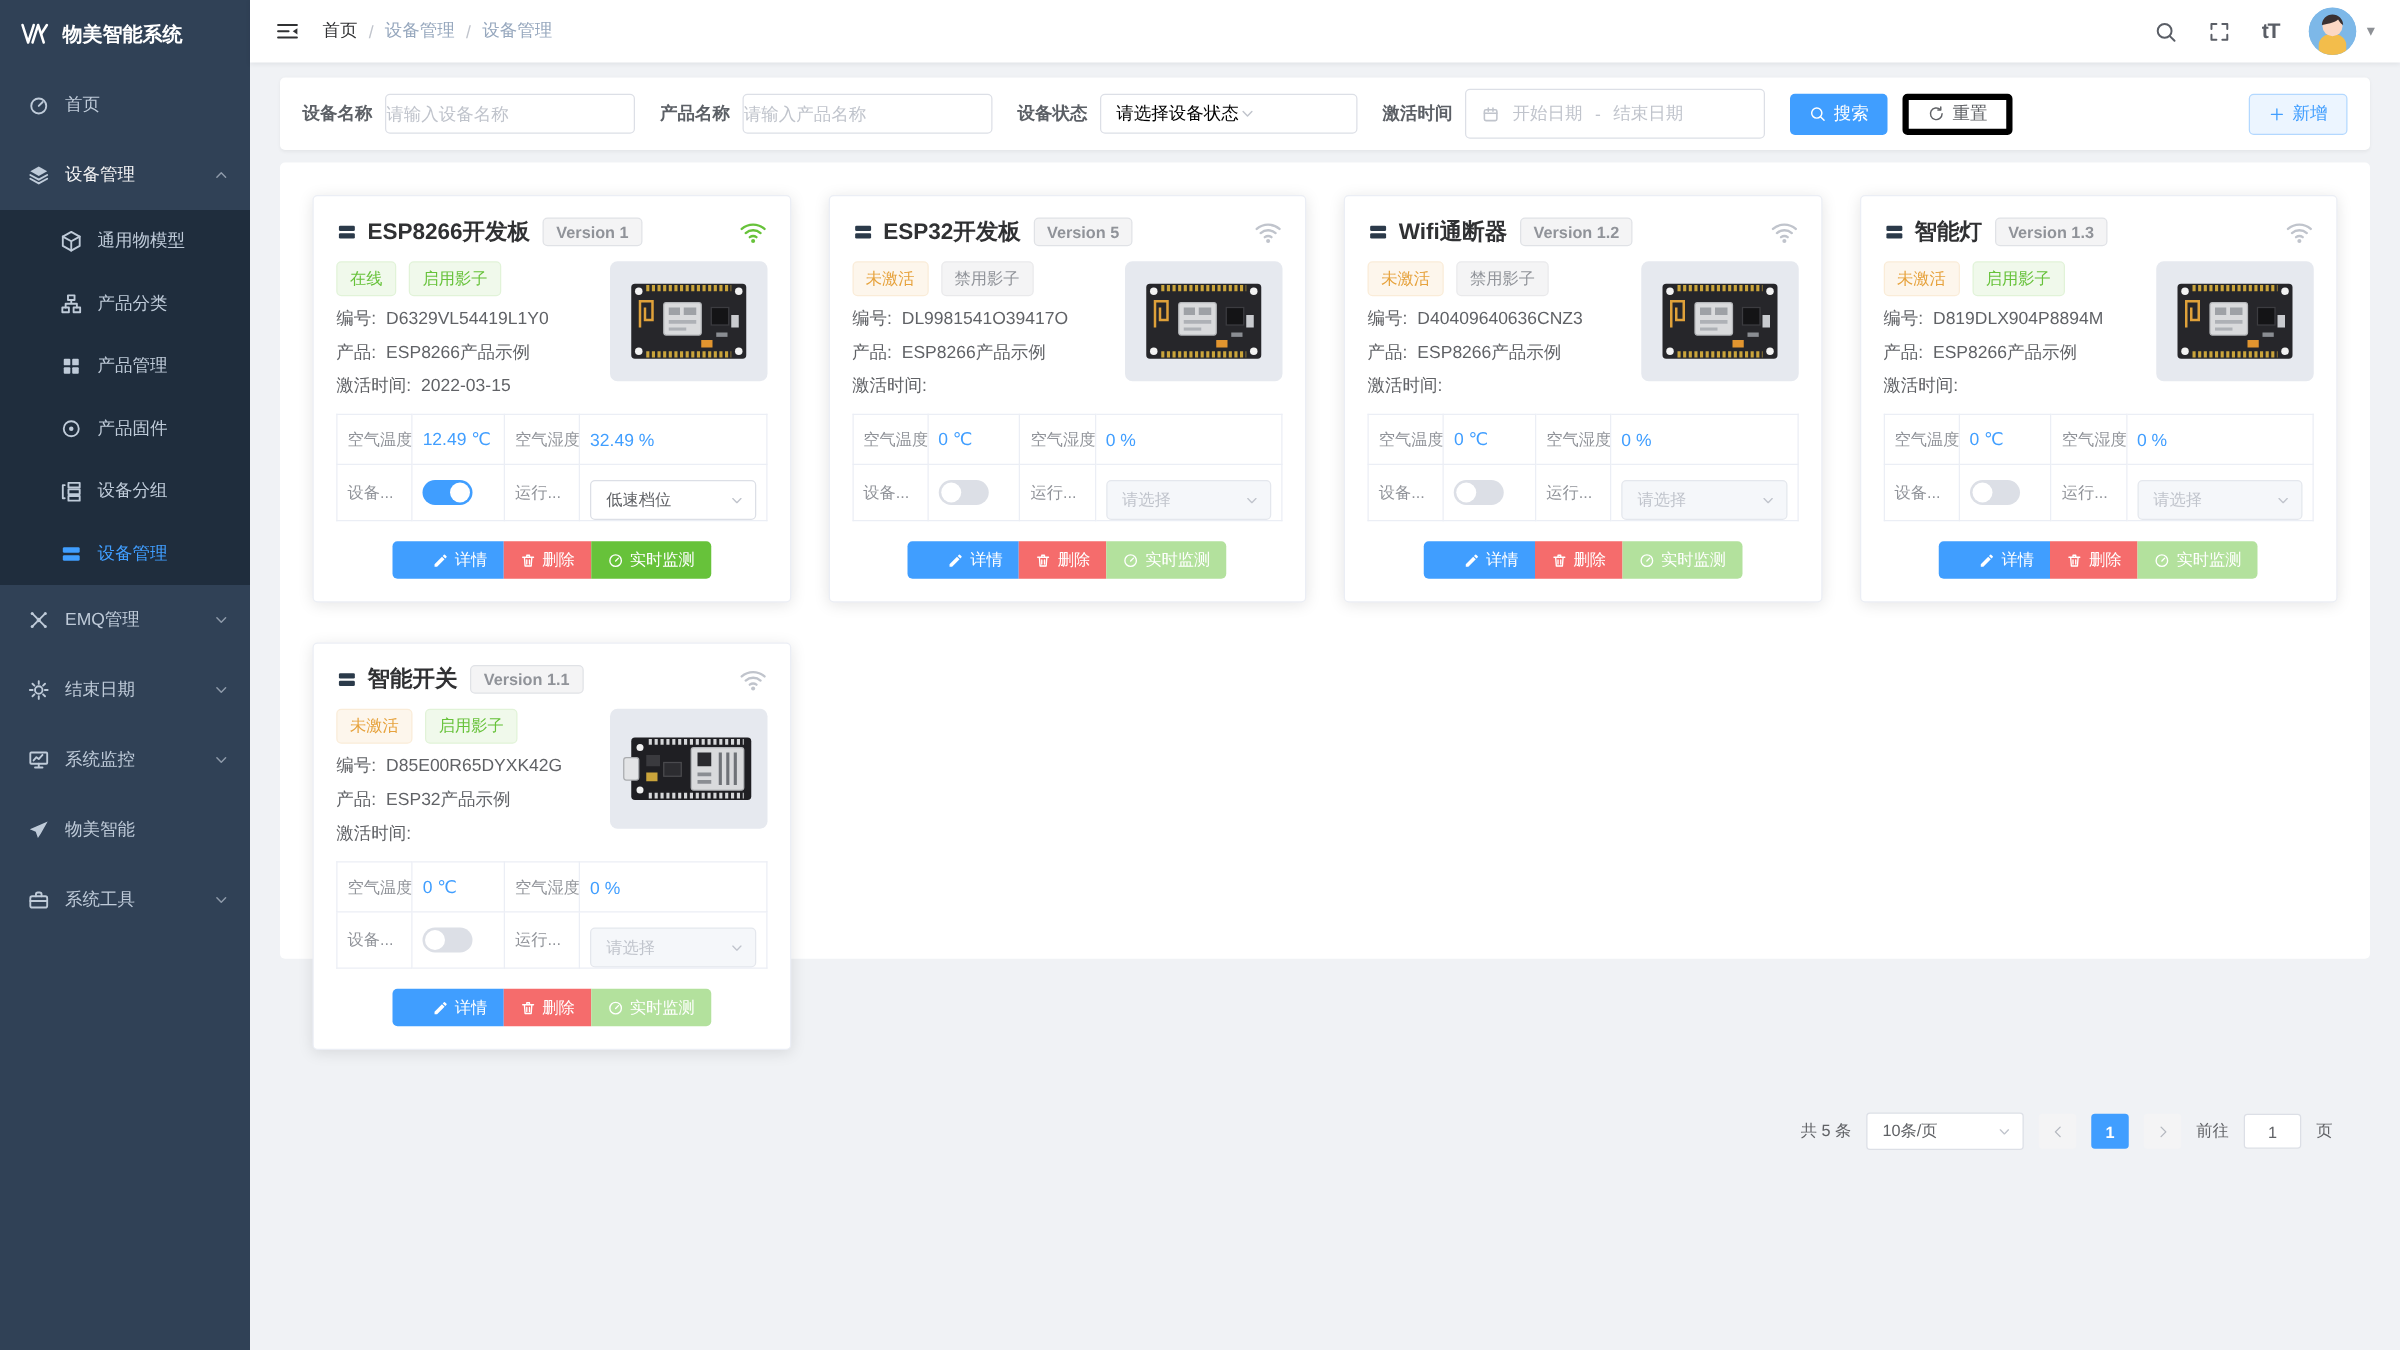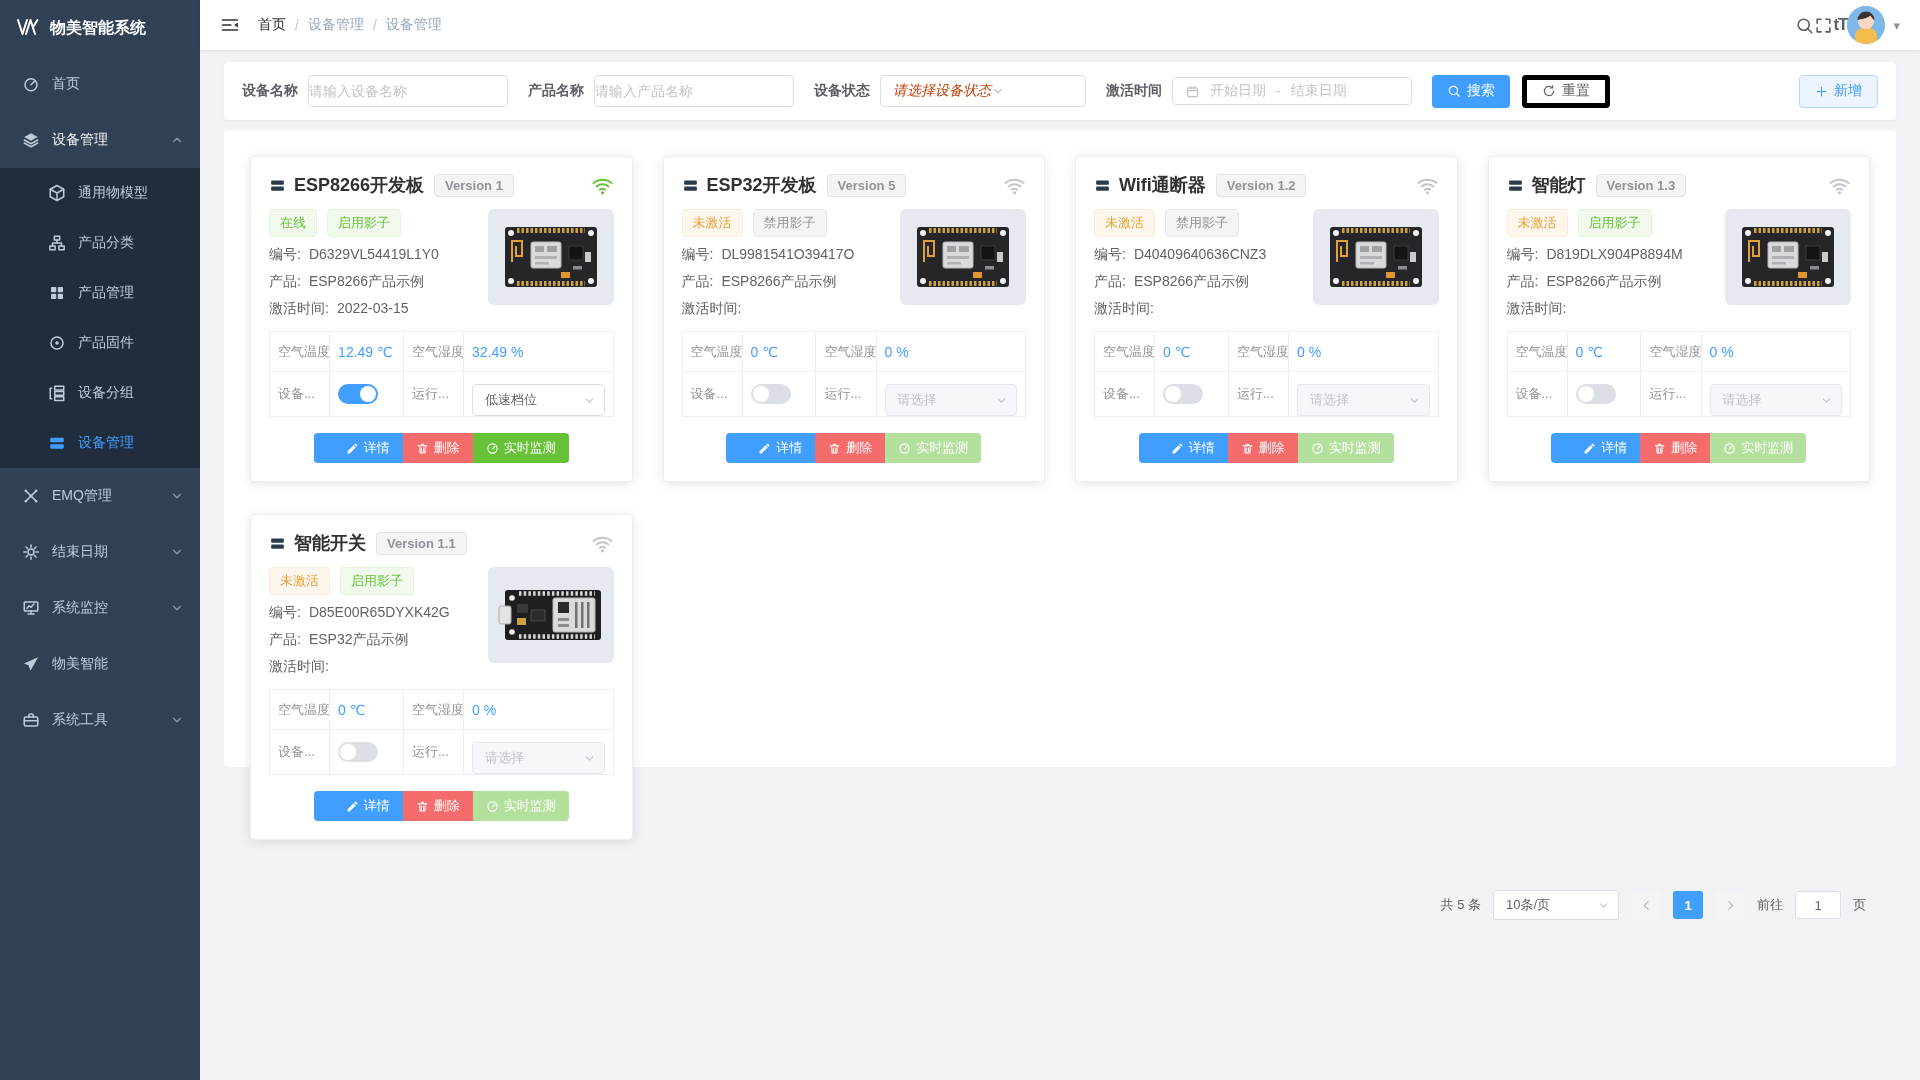--- a/index.html
+++ b/index.html
@@ -21,36 +21,36 @@
   .submenu .menu-item{height:50px;padding-left:48px;}
   .submenu .menu-item.active{color:#409eff;}
   
   .main{flex:1;display:flex;flex-direction:column;min-width:0;}
   .topbar{height:50px;background:#fff;display:flex;align-items:center;padding:0 20px;box-shadow:0 1px 4px rgba(0,21,41,.08);flex-shrink:0;}
   .hamburger{color:#303133;cursor:pointer;}
   .breadcrumb{display:flex;align-items:center;margin-left:18px;font-size:14px;}
   .crumb-first{color:#303133;}
   .crumb{color:#97a8be;}
   .crumb-sep{color:#c0c4cc;margin:0 9px;}
-  .top-actions{margin-left:auto;display:flex;align-items:center;color:#5a5e66;}
+  .top-actions{margin-left:auto;display:flex;align-items:center;gap:24px;color:#5a5e66;}
   .top-icon{cursor:pointer;}
   .tt-icon{font-size:17px;font-weight:600;color:#5a5e66;letter-spacing:-1px;cursor:pointer;}
   .avatar-wrap{display:flex;align-items:center;gap:8px;cursor:pointer;}
   .avatar{width:38px;height:38px;border-radius:50%;overflow:hidden;background:#7db8e8;}
   .avatar-caret{color:#8d9095;font-size:13px;}
   
   .content{flex:1;padding:12px 24px 0;overflow:hidden;}
   .filter-panel{background:#fff;border-radius:4px;height:58px;display:flex;align-items:center;padding:0 18px;box-shadow:0 1px 3px rgba(0,0,0,.05);margin-bottom:10px;box-sizing:border-box;}
   .form-item{display:flex;align-items:center;margin-right:20px;}
   .form-label{font-size:14px;font-weight:700;color:#5c6066;margin-right:10px;white-space:nowrap;}
   .el-input{height:32px;width:200px;border:1px solid #dcdfe6;border-radius:4px;padding:0 0;font-size:14px;color:#606266;box-sizing:border-box;font-family:inherit;outline:none;}
   .el-input::placeholder{color:#c0c4cc;}
-  .el-select{height:32px;width:206px;border:1px solid #dcdfe6;border-radius:4px;display:flex;align-items:center;padding:0 10px 0 12px;font-size:14px;color:#c2410c;box-sizing:border-box;background:#fff;cursor:pointer;font-style:italic;}
+  .el-select{height:32px;width:206px;border:1px solid #dcdfe6;border-radius:4px;display:flex;align-items:center;padding:0 10px 0 12px;font-size:14px;color:#000000;box-sizing:border-box;background:#fff;cursor:pointer;}
   .el-select .sel-caret{color:#c0c4cc;}
-  .date-range{height:28px;width:240px;border:1px solid #dcdfe6;border-radius:4px;display:flex;align-items:center;gap:10px;padding:0 12px;font-size:14px;color:#c0c4cc;box-sizing:border-box;background:#fff;cursor:pointer;}
+  .date-range{height:40px;width:240px;border:1px solid #dcdfe6;border-radius:4px;display:flex;align-items:center;gap:10px;padding:0 12px;font-size:14px;color:#c0c4cc;box-sizing:border-box;background:#fff;cursor:pointer;}
   .date-range .cal-icon{color:#c0c4cc;}
   .btn{display:inline-flex;align-items:center;justify-content:center;gap:6px;border:none;border-radius:4px;font-size:14px;font-family:inherit;cursor:pointer;height:33px;padding:0 15px;box-sizing:border-box;}
   .btn-primary{background:#409eff;color:#fff;}
   .btn-plain{background:#fff;color:#606266;border:5px solid #000000;}
   .btn-add{background:#ecf5ff;color:#409eff;border:1px solid #b3d8ff;}
   .filter-spacer{flex:1;}
   
   .list-panel{background:#fff;border-radius:4px;height:637px;box-sizing:border-box;padding:26px;position:relative;}
   .card-grid{display:grid;grid-template-columns:repeat(4,1fr);gap:32px 30px;}
   .device-card{background:#fff;border:1px solid #ebeef5;border-radius:4px;box-shadow:0 2px 12px rgba(0,0,0,.1);padding:16px 18px 18px;}

